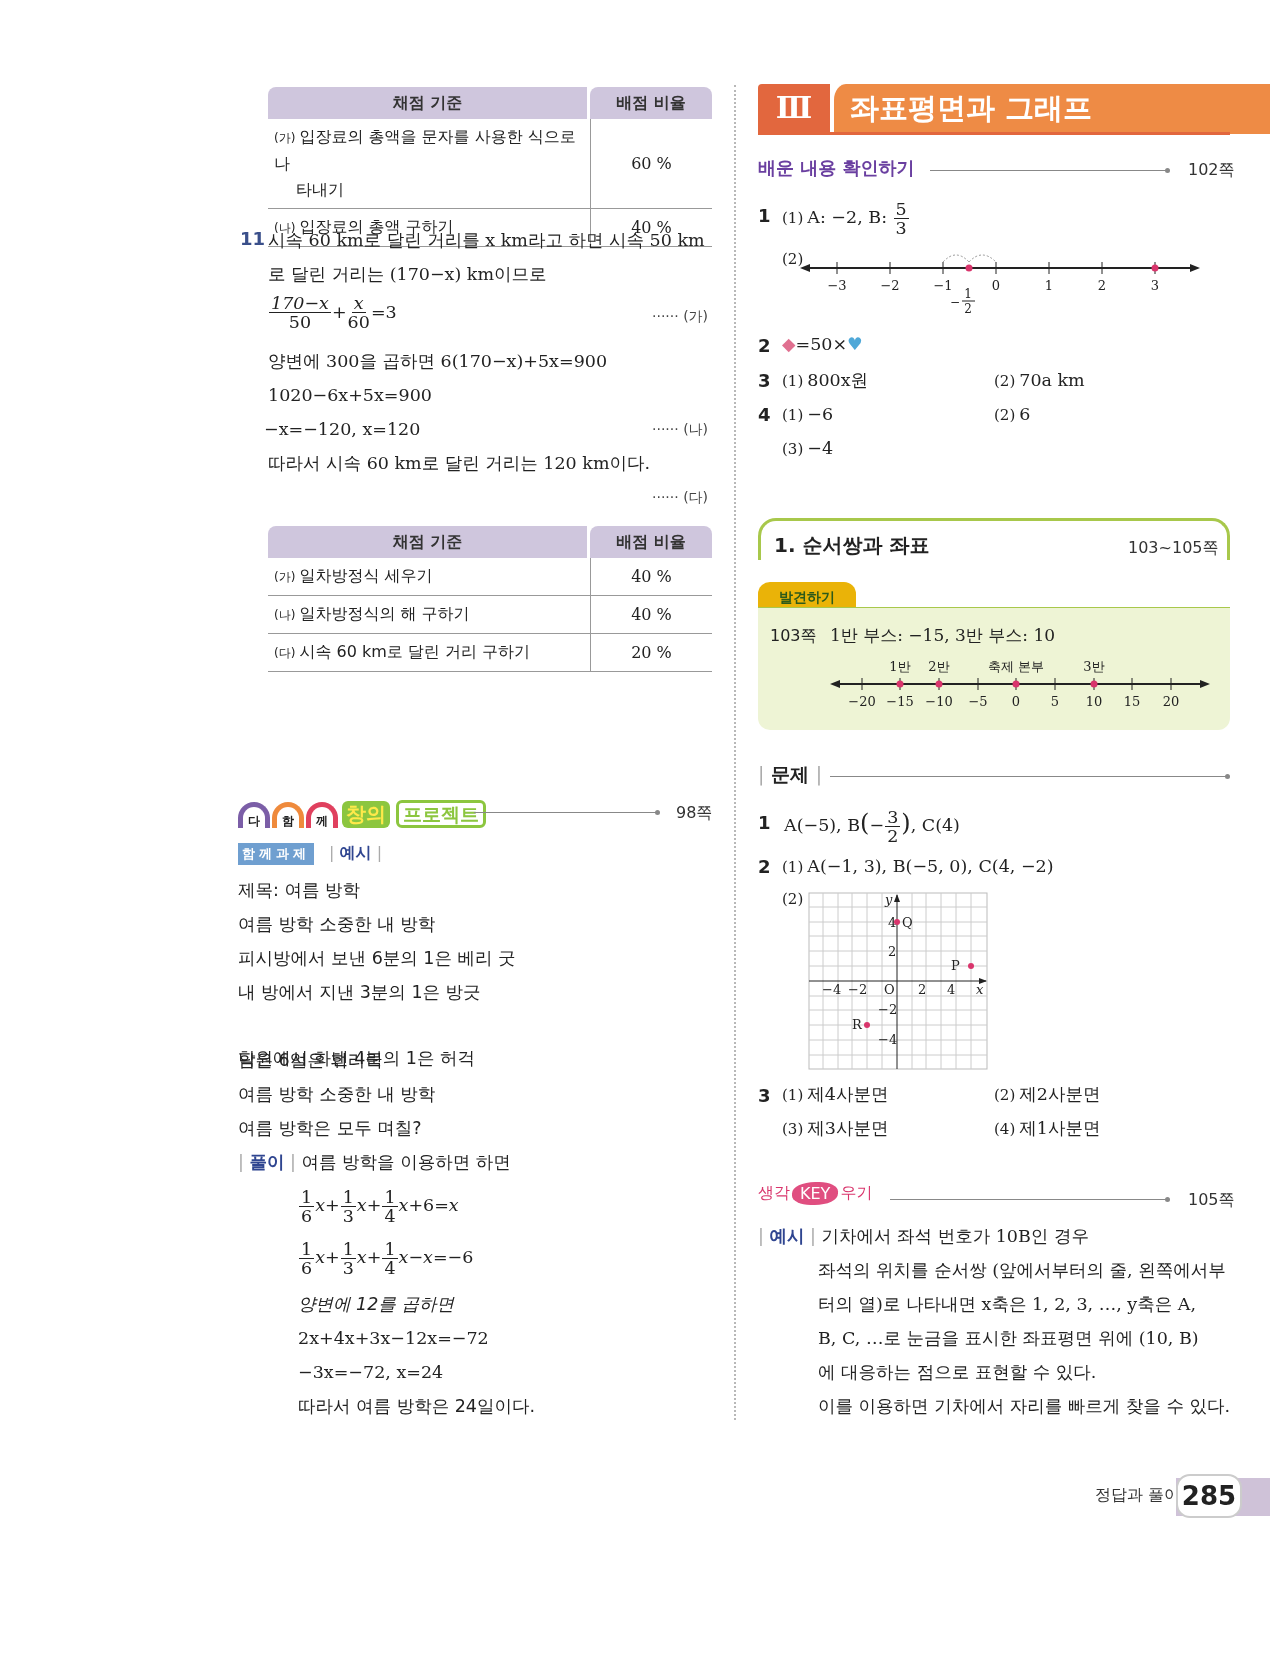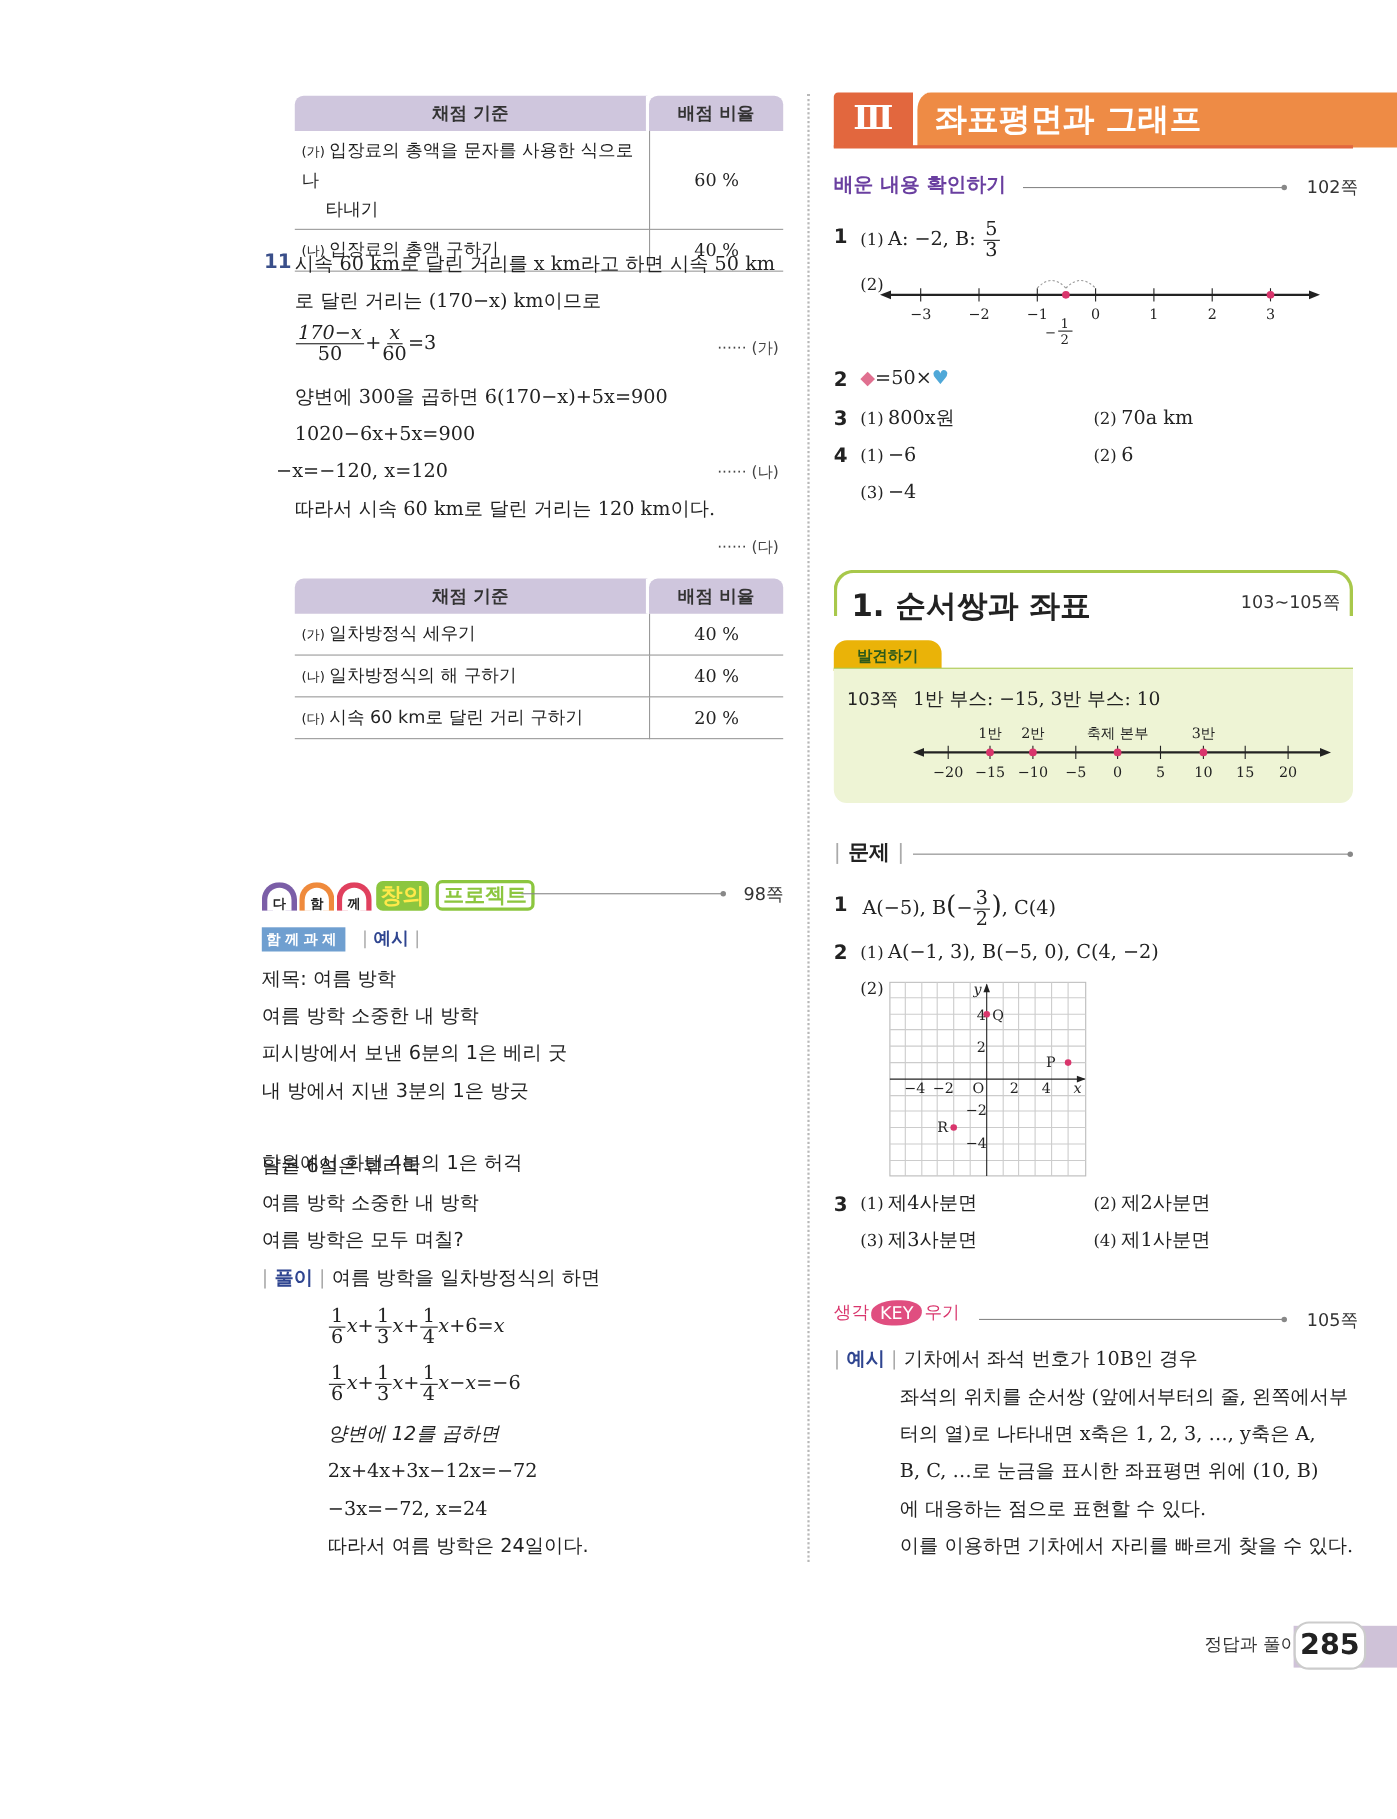--- a/index.html
+++ b/index.html
@@ -92,21 +92,21 @@
       <span class="num ital">170−x</span>
       <span>50</span>
     </span><span class="serif">+</span><span class="frac">
       <span class="num ital">x</span>
       <span>60</span>
     </span><span class="serif">=3</span>
 </div>
 <div class="dots" style="left:652px; top:308px;">······ (가)</div>
 <div class="line serif" style="left:268px; top:349px;">양변에 300을 곱하면 6(170−x)+5x=900</div>
 <div class="line serif" style="left:268px; top:383px;">1020−6x+5x=900</div>
-<div class="line serif" style="left:251px; top:417px;">−x=−120, x=120</div>
+<div class="line serif" style="left:264px; top:417px;">−x=−120, x=120</div>
 <div class="dots" style="left:652px; top:421px;">······ (나)</div>
 <div class="line serif" style="left:268px; top:451px;">따라서 시속 60 km로 달린 거리는 120 km이다.</div>
 <div class="dots" style="left:652px; top:489px;">······ (다)</div>
 
 <table class="score-table" style="top:526px;">
   <tbody>
       <tr>
     <th class="c1">채점 기준</th>
     <th class="c2">배점 비율</th>
   </tr>
@@ -150,21 +150,21 @@
 <div class="line" style="left:238px; top:912px;">여름 방학 소중한 내 방학</div>
 <div class="line" style="left:238px; top:946px;">피시방에서 보낸 6분의 1은 베리 굿</div>
 <div class="line" style="left:238px; top:980px;">내 방에서 지낸 3분의 1은 방긋</div>
 <div class="line" style="left:238px; top:1014px;margin-top:32px;">학원에서 화낸 4분의 1은 허걱</div>
 <div class="line" style="left:238px; top:1048px;">남은 6일은 휘리릭</div>
 <div class="line" style="left:238px; top:1082px;">여름 방학 소중한 내 방학</div>
 <div class="line" style="left:238px; top:1116px;">여름 방학은 모두 며칠?</div>
 
 <div class="line" style="left:238px; top:1150px;">
   <span class="barsep">|</span> <span class="bar-label">풀이</span> <span class="barsep">|</span>
-  <span>여름 방학을 일차방정식의 하면</span>
+  <span>여름 방학을 이용하면 하면</span>
 </div>
 
 <div class="line serif" style="left:298px; top:1188px;">
   <span class="frac">
       <span class="num">1</span>
       <span>6</span>
     </span><span class="ital">x</span>+<span class="frac">
       <span class="num">1</span>
       <span>3</span>
     </span><span class="ital">x</span>+<span class="frac">
@@ -247,21 +247,21 @@
 <div class="num-bold" style="left:758px; top:370px;">3</div>
 <div class="line serif" style="left:782px; top:368px;"><span class="sub">(1)</span><span>800x원</span></div>
 <div class="line serif" style="left:994px; top:368px;"><span class="sub">(2)</span><span>70a km</span></div>
 
 <div class="num-bold" style="left:758px; top:404px;">4</div>
 <div class="line serif" style="left:782px; top:402px;"><span class="sub">(1)</span><span>−6</span></div>
 <div class="line serif" style="left:994px; top:402px;"><span class="sub">(2)</span><span>6</span></div>
 <div class="line serif" style="left:782px; top:436px;"><span class="sub">(3)</span><span>−4</span></div>
 
 <div class="green-box-head"></div>
-<div class="abs" style="left:774px; top:532px; font-weight:bold; font-size:28px;">1. 순서쌍과 좌표</div>
+<div class="abs" style="left:774px; top:532px; font-weight:bold; font-size:20px;">1. 순서쌍과 좌표</div>
 <div class="pageref" style="left:1128px; top:538px;">103~105쪽</div>
 <div class="discover-tab">발견하기</div>
 <div class="discover-line"></div>
 <div class="green-panel"></div>
 <div class="abs" style="left:770px; top:626px; font-size:16px;">103쪽</div>
 <div class="abs serif" style="left:830px; top:624px; font-size:17px;">1반 부스: −15, 3반 부스: 10</div>
 
 <svg class="abs" style="left:830px; top:656px;" width="380" height="60">
   <line x1="8" y1="28" x2="372" y2="28" stroke="#222" stroke-width="2"></line>
   <polygon points="0,28 10,24 10,32" fill="#222"></polygon>

